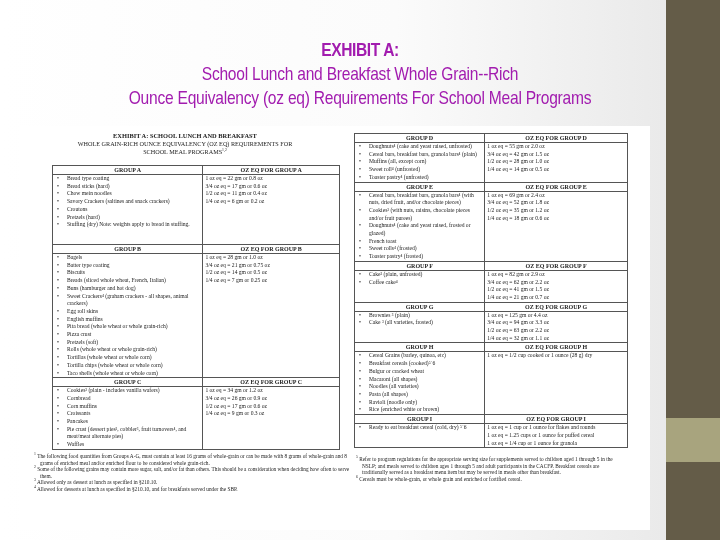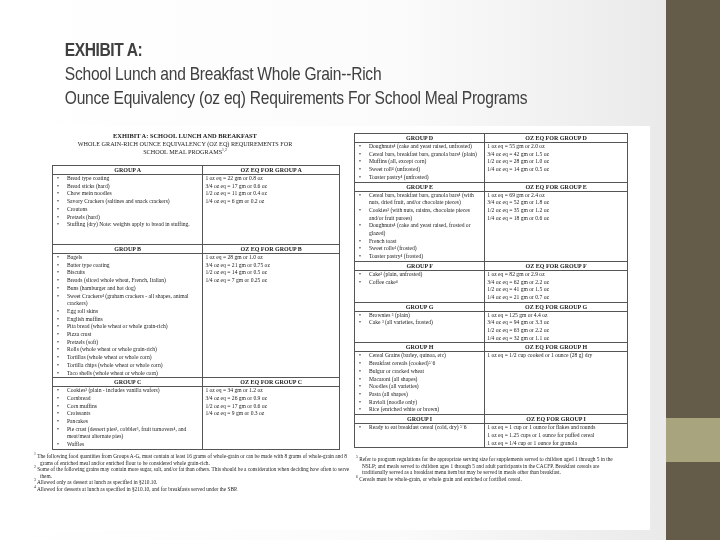--- a/index.html
+++ b/index.html
@@ -1,22 +1,22 @@
 <!DOCTYPE html>
 <html><head>
 <meta charset="utf-8">
 <style>
   html, body { margin:0; padding:0; }
   body { width:720px; height:540px; overflow:hidden; position:relative;
          background: linear-gradient(90deg, #ffffff 0%, #fbfbfb 55%, #eaeaea 92%, #e6e6e6 100%);
          font-family: "Liberation Serif", serif; color:#000; }
   .sidebar { position:absolute; left:666px; top:0; width:54px; height:540px; background:#645C48; }
   .sidebar-band { position:absolute; left:666px; top:418px; width:54px; height:44px; background:#A8A47E; }
-  .slide-title { position:absolute; left:0; top:38px; width:720px; 
-                 font-family:"Liberation Sans Narrow","Liberation Sans", sans-serif; color:#404040; }
+  .slide-title { position:absolute; left:0; top:38px; width:720px; text-align:center;
+                 font-family:"Liberation Sans Narrow","Liberation Sans", sans-serif; color:#a21caf; }
   .slide-title .t1 { font-size:19px; font-weight:bold; letter-spacing:-0.5px; line-height:24px; transform:scaleX(0.82); display:block; }
   .slide-title .t2, .slide-title .t3 { font-size:19px; line-height:24px; display:block; transform:scaleX(0.82); letter-spacing:-0.3px; }
   .doc { position:absolute; left:20px; top:126px; width:630px; height:404px; background:#fff; font-size:5.6px; line-height:7.7px; color:#222; }
   .doc-head { position:absolute; left:0; top:6px; width:330px; text-align:center; }
   .doc-head .h1 { font-weight:bold; font-size:6.4px; line-height:8px; }
   .doc-head .h2 { font-size:6.2px; line-height:7.5px; }
   table.grp { position:absolute; border-collapse:collapse; }
   table.grp td, table.grp th { border:1px solid #555; vertical-align:top; padding:0 2px; }
   table.grp th { font-weight:bold; font-size:6px; line-height:8px; text-align:center; padding:0; }
   ul { margin:0; padding:0 0 0 12px; list-style:none; }

